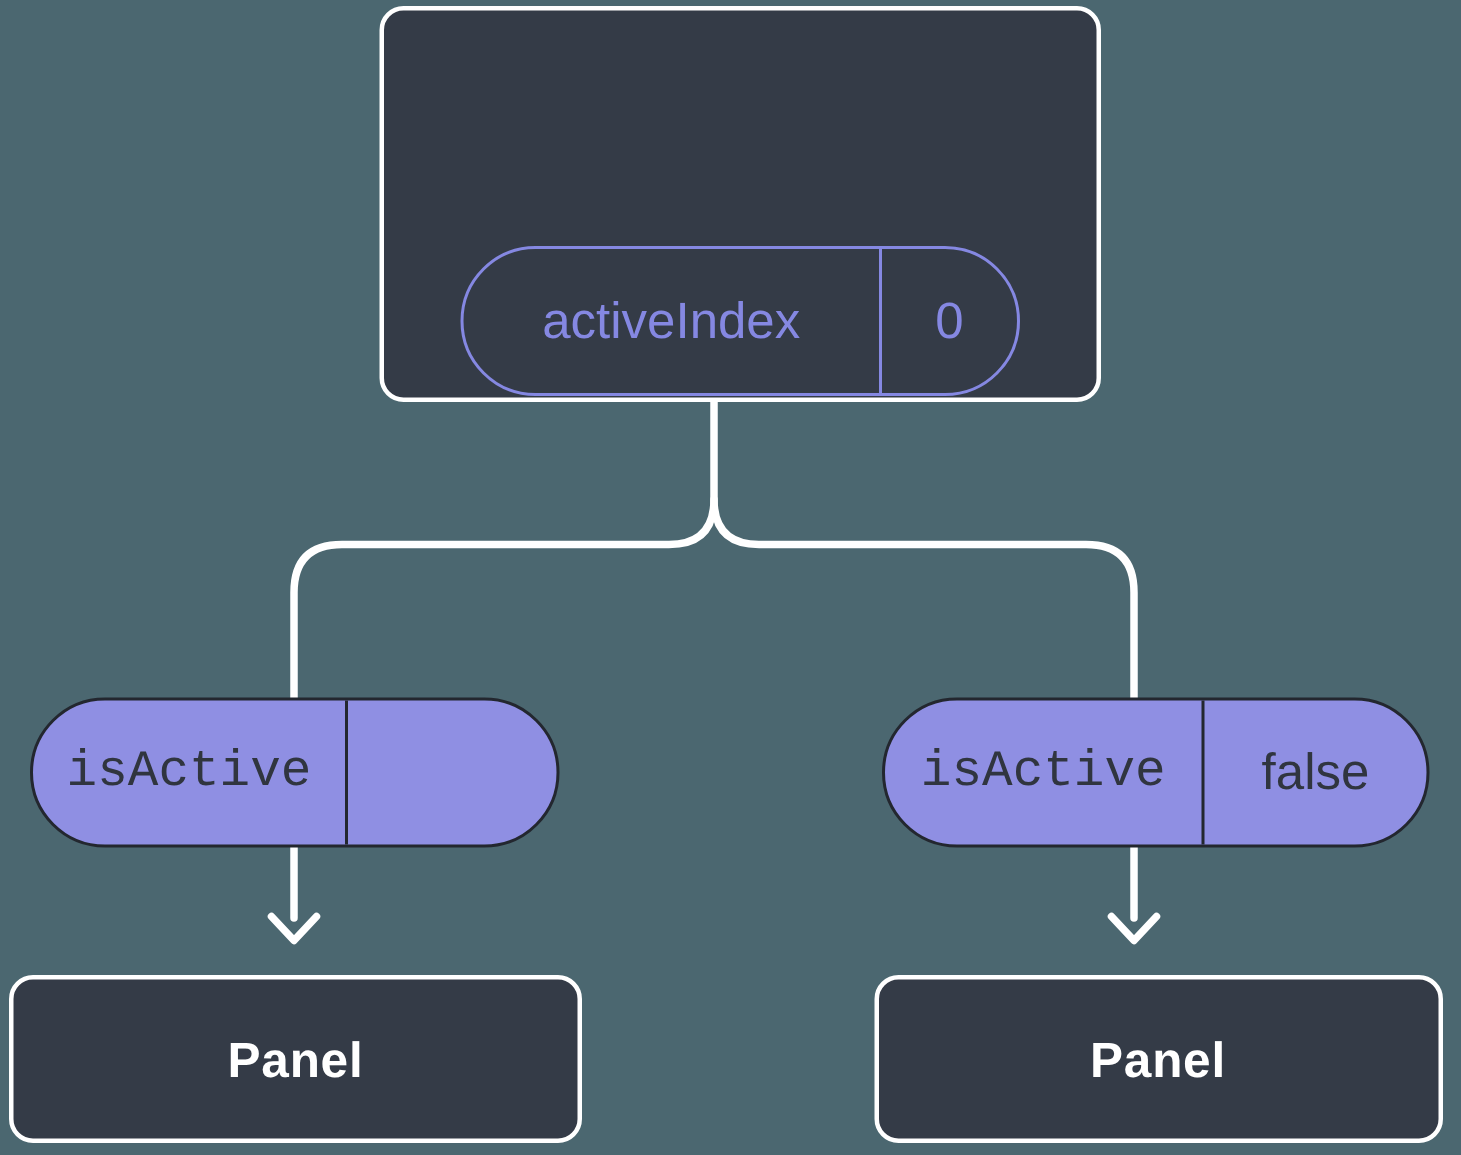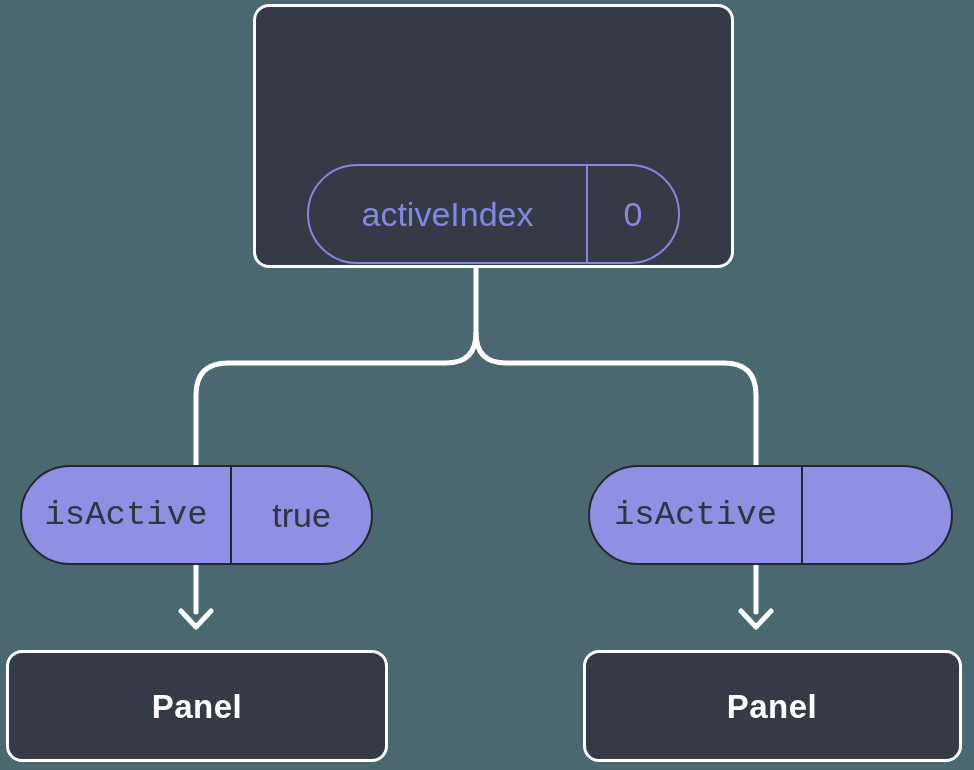--- a/index.html
+++ b/index.html
@@ -98,25 +98,25 @@
 
   <div class="node" style="left:253px; top:4px; width:481px; height:264px;"></div>
 
   <div class="pill outline" style="left:307px; top:119px; width:373px; height:100px;margin-top:45px;">
     <div class="seg seg-name" style="width:279px;">activeIndex</div>
     <div class="seg seg-value">0</div>
   </div>
 
   <div class="pill filled" style="left:20px; top:465px; width:353px; height:100px;">
     <div class="seg seg-name" style="width:210px;">isActive</div>
-    <div class="seg seg-value">true</div>
   </div>
 
   <div class="pill filled" style="left:588px; top:465px; width:365px; height:100px;">
     <div class="seg seg-name" style="width:213px;">isActive</div>
+    <div class="seg seg-value">false</div>
   </div>
 
   <div class="node" style="left:6px; top:650px; width:382px; height:112px;"></div>
   <div class="node-title" style="left:197px; top:707px;">Panel</div>
 
   <div class="node" style="left:583px; top:650px; width:379px; height:112px;"></div>
   <div class="node-title" style="left:772px; top:707px;">Panel</div>
 
 </div>
 

